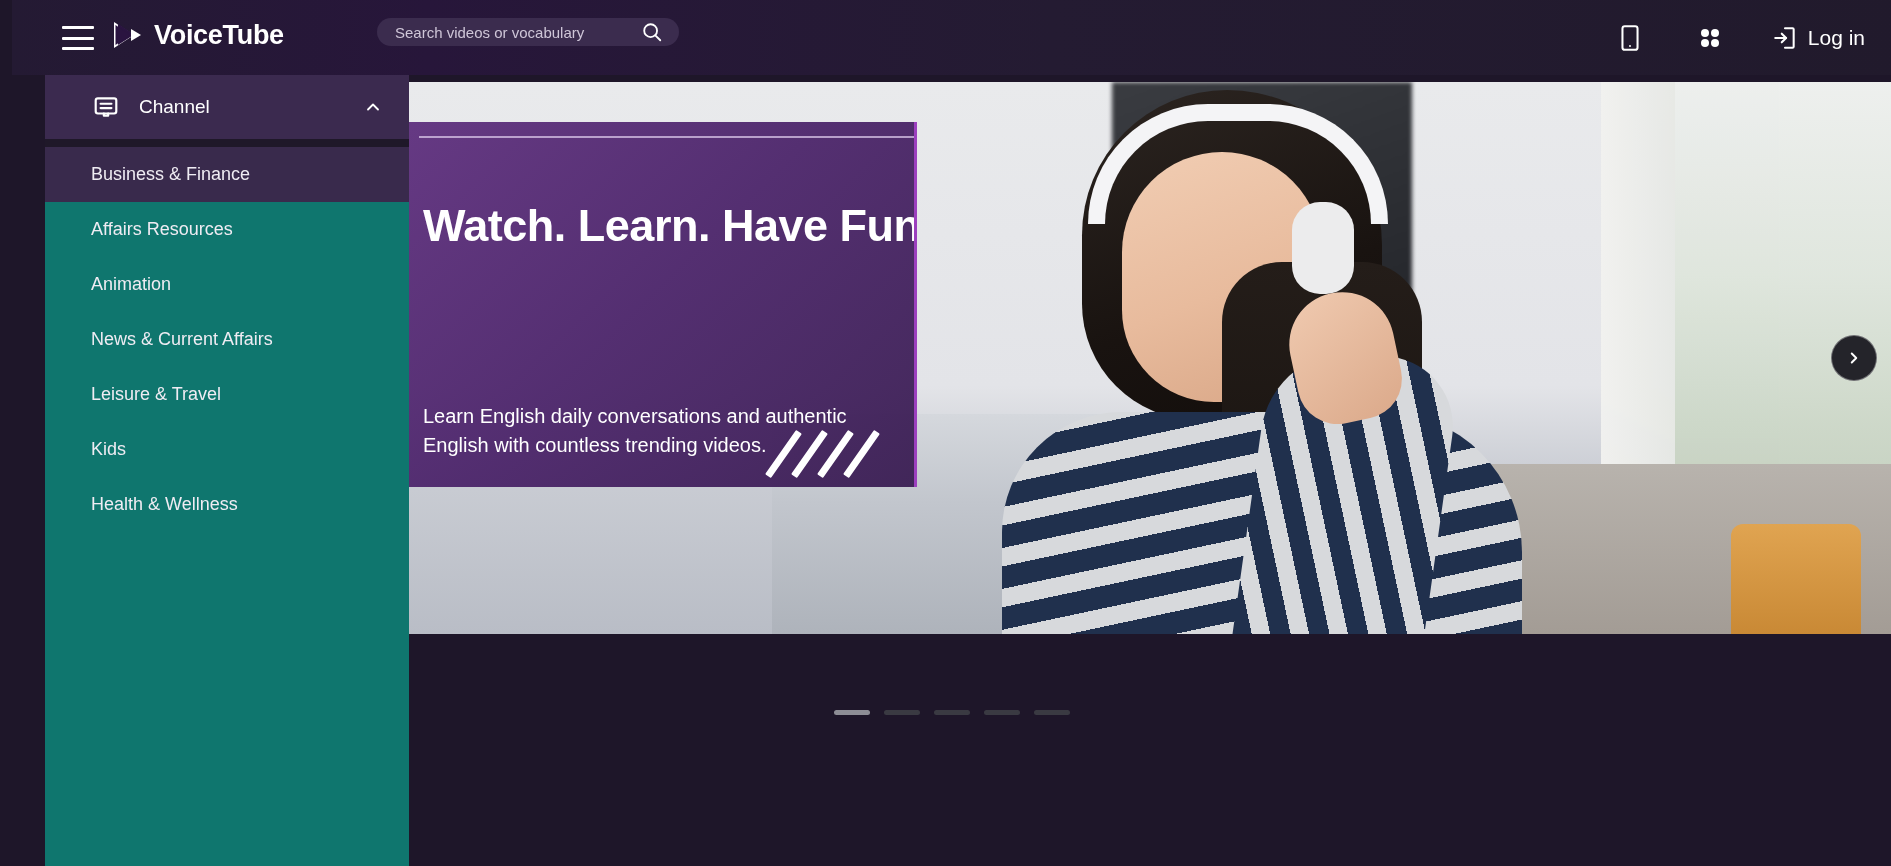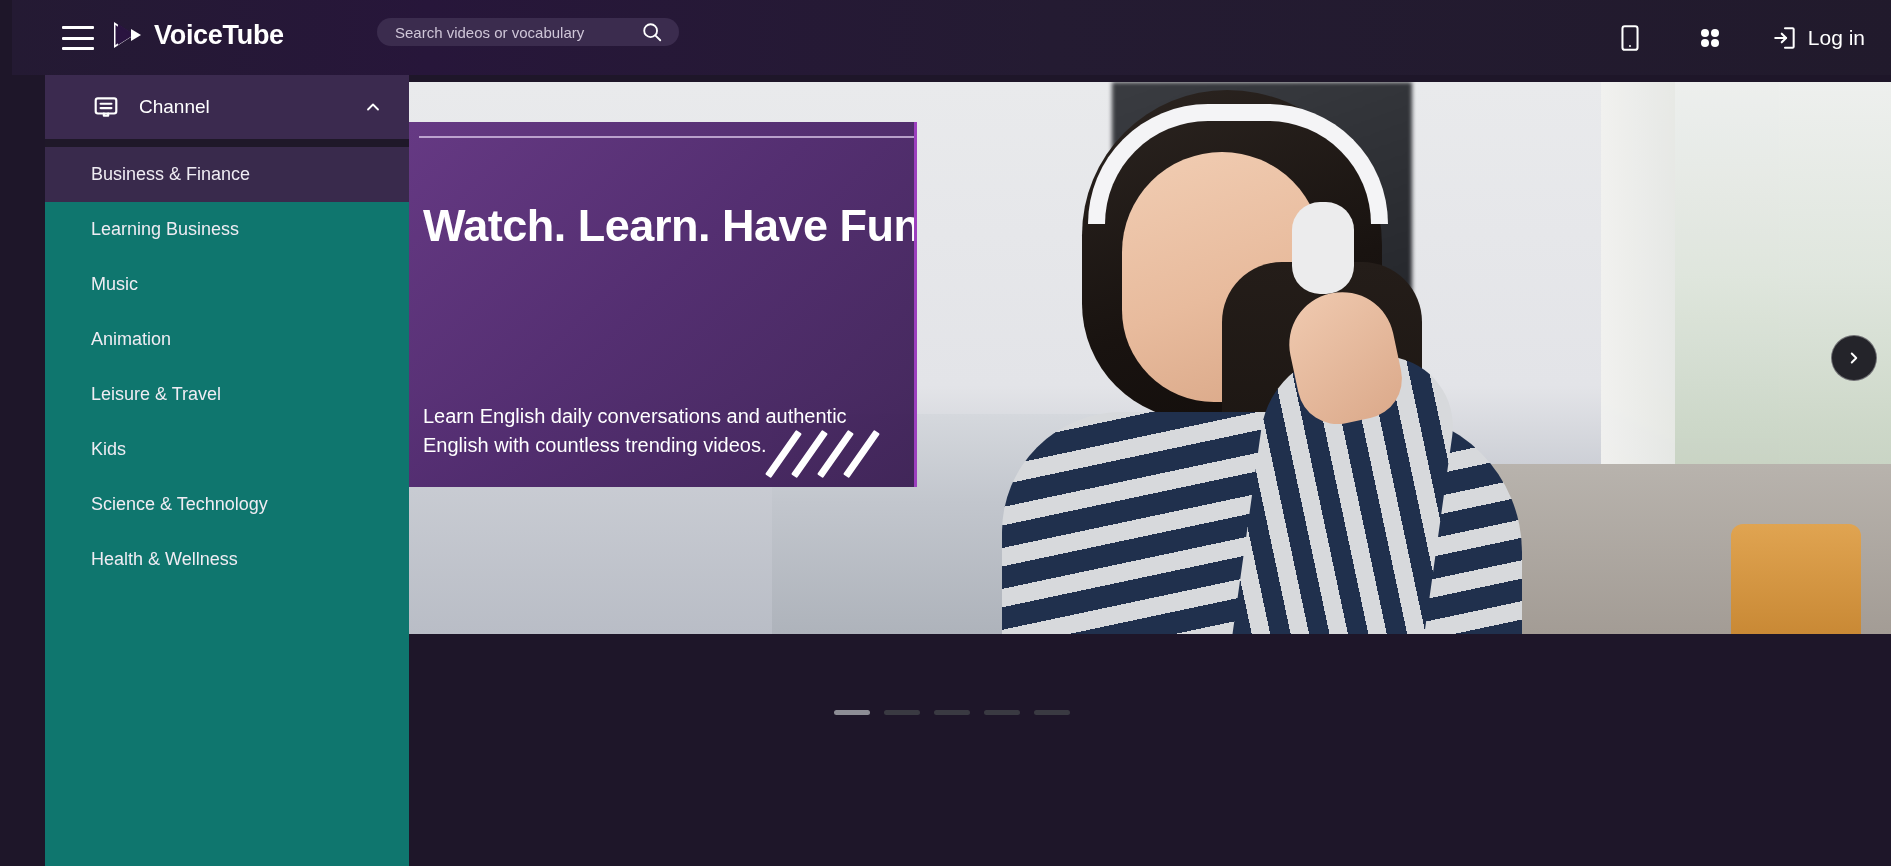--- a/index.html
+++ b/index.html
@@ -283,36 +283,33 @@
         </svg>
       </span>
     </div>
 
     <div class="side-gap"></div>
 
     <div class="side-item active">
       <span>Business &amp; Finance</span>
     </div>
     <div class="side-item">
-      <span>Learning Business</span>
-    </div>
-    <div class="side-item">
-      <span>Music</span>
+      <span>Affairs Resources</span>
     </div>
     <div class="side-item">
       <span>Animation</span>
     </div>
     <div class="side-item">
+      <span>News &amp; Current Affairs</span>
+    </div>
+    <div class="side-item">
       <span>Leisure &amp; Travel</span>
     </div>
     <div class="side-item">
       <span>Kids</span>
-    </div>
-    <div class="side-item">
-      <span>Science &amp; Technology</span>
     </div>
     <div class="side-item">
       <span>Health &amp; Wellness</span>
     </div>
   </aside>
 
   <header class="header">
 
     <div class="hamburger">
       <span></span>

